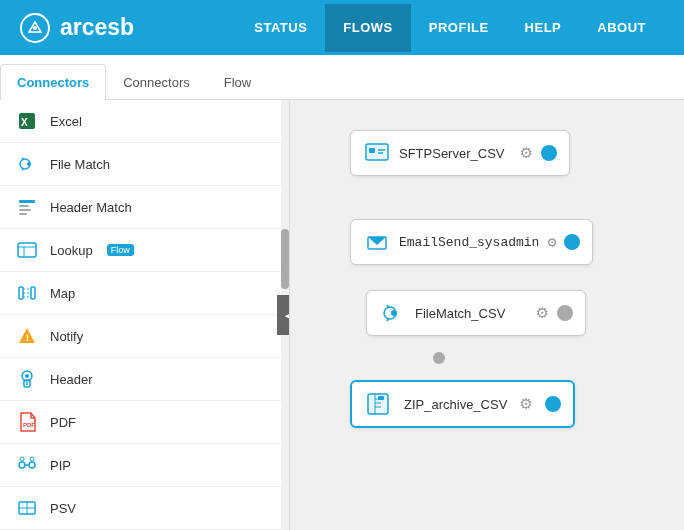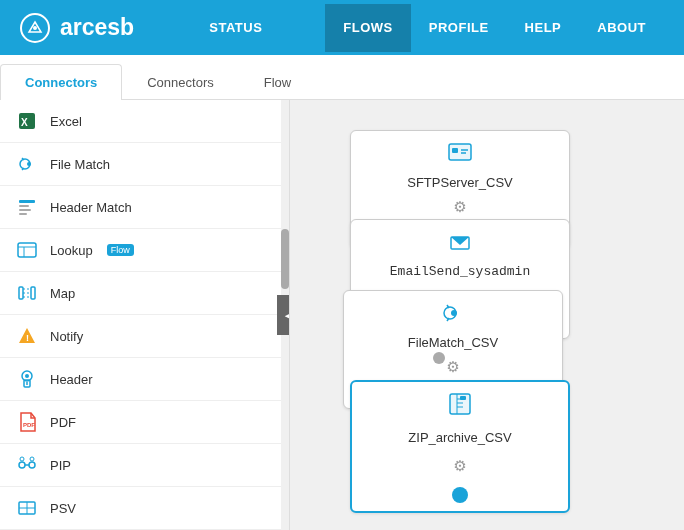--- a/index.html
+++ b/index.html
@@ -35,33 +35,33 @@
       text-decoration: none;
       padding: 0 18px;
       height: 48px;
       display: flex;
       align-items: center;
       font-size: 13px;
       font-weight: 600;
       letter-spacing: 0.5px;
       cursor: pointer;
     }
-    .nav-link.active { background: #1580aa; margin-left: 45px; }
+    .nav-link.active { background: #1580aa; }
 
     
     .tab-bar {
       background: white;
       border-bottom: 1px solid #ddd;
       display: flex;
       height: 45px;
       align-items: flex-end;
       padding: 0 0;
     }
     .tab {
-      padding: 10px 24px;
+      padding: 10px 16px;
       cursor: pointer;
       font-size: 13px;
       color: #555;
       border: 1px solid transparent;
       border-bottom: none;
       border-radius: 4px 4px 0 0;
       position: relative;
       top: 1px;
     }
     .tab.active {
@@ -153,21 +153,20 @@
       position: absolute;
       display: flex;
       align-items: center;
       background: white;
       border: 1px solid #ccc;
       border-radius: 6px;
       padding: 8px 12px;
       gap: 8px;
       min-width: 220px;
       box-shadow: 0 1px 3px rgba(0,0,0,0.1);
-      flex-direction: column;
     }
     .flow-node.selected {
       border: 2px solid #1aa3d9;
       gap: 12px;
     }
     .node-icon {
       width: 28px; height: 28px;
       display: flex; align-items: center; justify-content: center;
       flex-shrink: 0;
     }
@@ -392,21 +391,21 @@
         <svg width="26" height="26" viewBox="0 0 26 26">
           <polygon points="4,8 22,8 13,16" fill="#1aa3d9"></polygon>
           <rect x="4" y="8" width="18" height="12" rx="1" fill="none" stroke="#1aa3d9" stroke-width="1.5"></rect>
         </svg>
       </div>
       <span class="node-label">EmailSend_sysadmin</span>
       <span class="node-gear">⚙</span>
       <div class="node-dot"></div>
     </div>
 
-    <div class="flow-node" style="top:190px; left:53px;">
+    <div class="flow-node" style="top:190px; left:76px;">
       <div class="node-icon">
         <svg width="26" height="26" viewBox="0 0 26 26">
           <circle cx="10" cy="13" r="6" fill="none" stroke="#1aa3d9" stroke-width="1.5"></circle>
           <circle cx="14" cy="13" r="3" fill="#1aa3d9"></circle>
           <line x1="9" y1="8" x2="7" y2="5" stroke="#1aa3d9" stroke-width="1.5"></line>
           <line x1="9" y1="18" x2="7" y2="21" stroke="#1aa3d9" stroke-width="1.5"></line>
         </svg>
       </div>
       <span class="node-label">FileMatch_CSV</span>
       <span class="node-gear">⚙</span>

